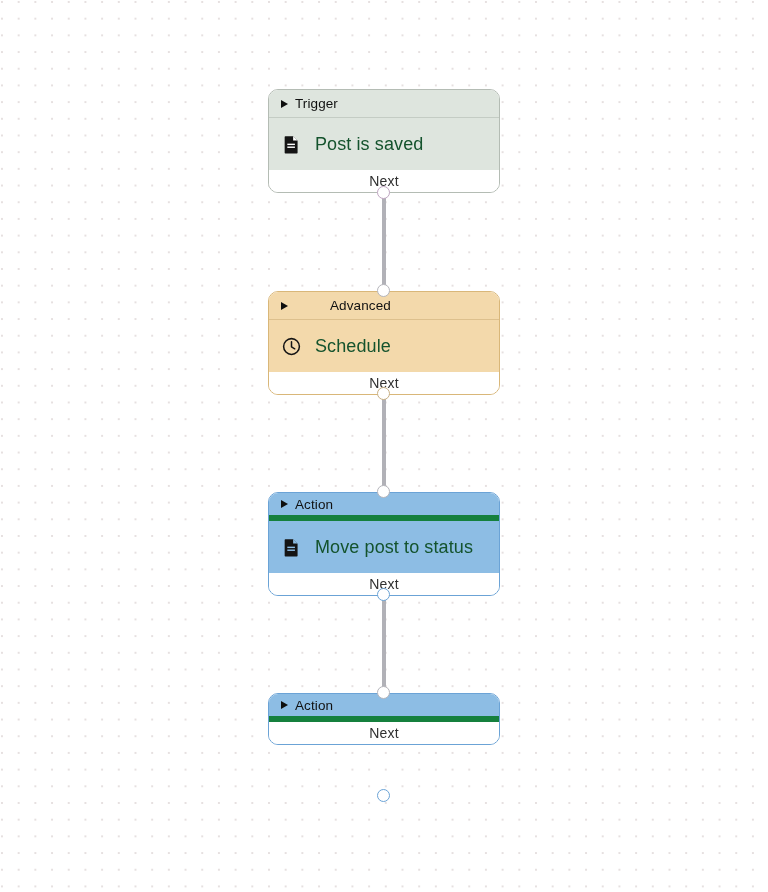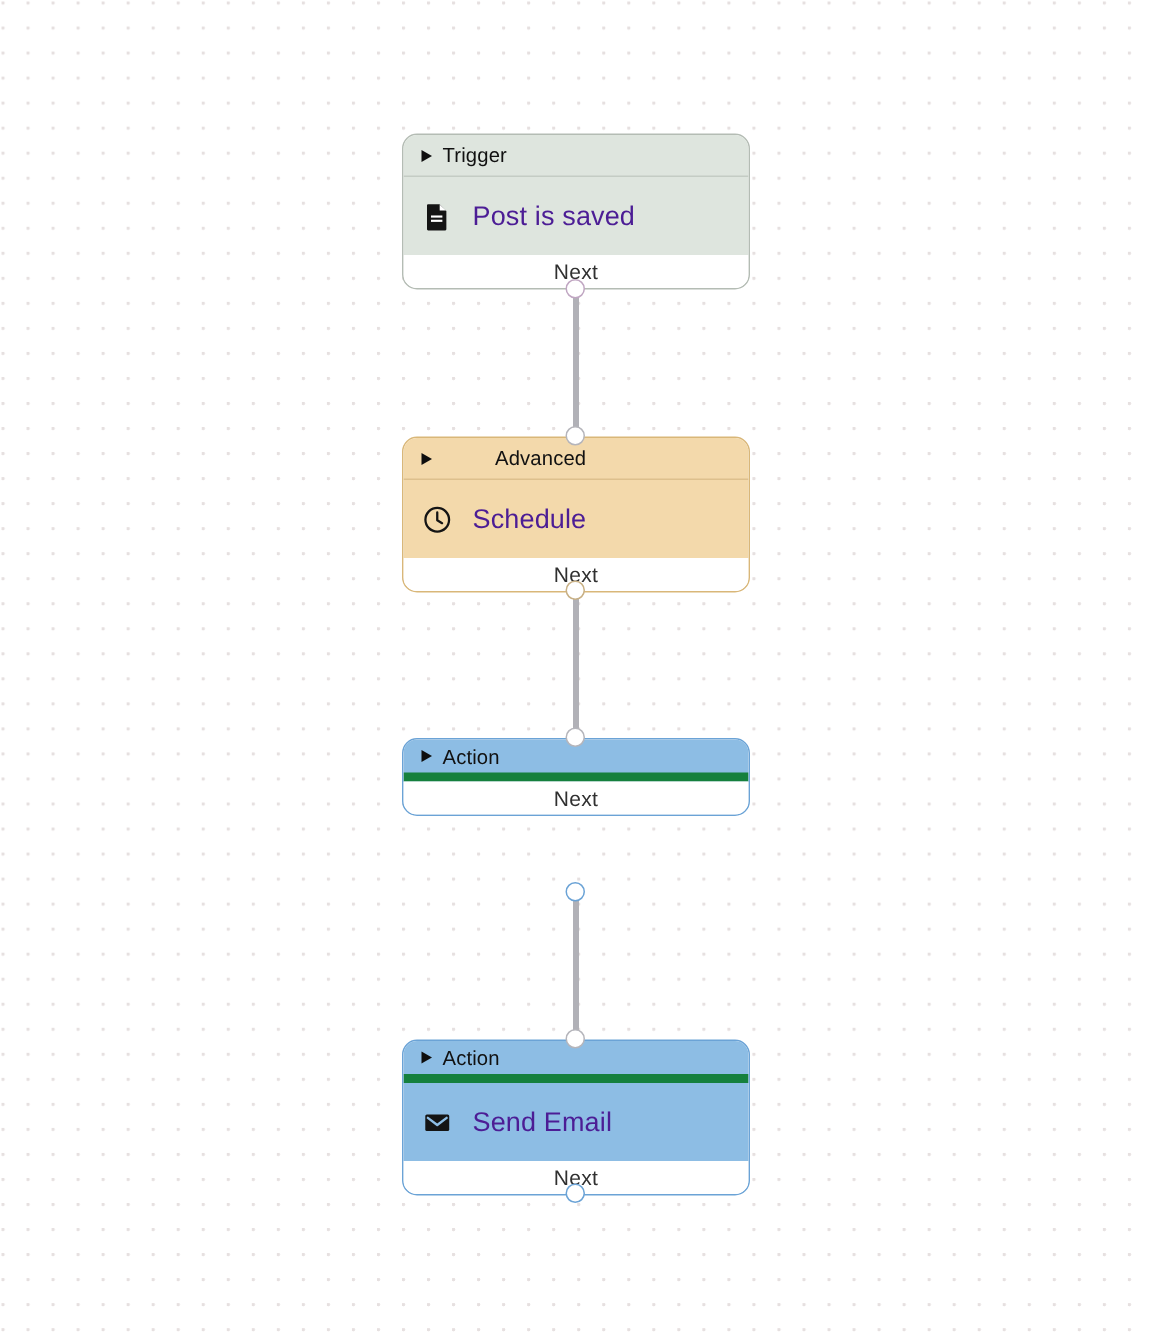--- a/index.html
+++ b/index.html
@@ -106,21 +106,21 @@
     width: 20px;
     height: 20px;
     display: flex;
     align-items: center;
     justify-content: center;
   }
   .node-icon svg { display: block; }
 
   .node-title {
     font-size: 18px;
-    color: #4c1d95;
+    color: #14532d;
     white-space: nowrap;
     letter-spacing: 0.1px;
   }
 
   .node-footer {
     height: 22px;
     background-color: #ffffff;
     display: flex;
     align-items: center;
     justify-content: center;
@@ -198,40 +198,42 @@
       </div>
     </div>
     <div class="handle tone-neutral" style="top:284px;"></div>
     <div class="handle tone-advanced" style="top:387px;"></div>
 
     <div class="node tone-action" style="top:492px;">
       <div class="node-header">
         <span class="caret"></span>
         <span class="node-type">Action</span>
       </div>
-      <div class="node-footer">
-        <span class="footer-label">Next</span>
-      </div>
-    </div>
-    <div class="handle tone-neutral" style="top:485px;"></div>
-    <div class="handle tone-action" style="top:588px;"></div>
-
-    <div class="node tone-action" style="top:693px;">
-      <div class="node-header">
-        <span class="caret"></span>
-        <span class="node-type">Action</span>
-      </div>
       <div class="node-body">
         <span class="node-icon">
           <svg width="19" height="19" viewBox="0 0 20 20">
-            <rect x="1.6" y="4.2" width="16.8" height="11.6" rx="1.1" fill="#141414"></rect>
-            <path d="M3.4 6.6 L10 11.6 L16.6 6.6" fill="none" stroke="#8dbde4" stroke-width="1.7" stroke-linecap="round" stroke-linejoin="round"></path>
+            <path d="M3.6 1.2 h8.0 L16.4 6.0 v12.8 a0.8 0.8 0 0 1 -0.8 0.8 H3.6 a0.8 0.8 0 0 1 -0.8 -0.8 V2.0 a0.8 0.8 0 0 1 0.8 -0.8 z" fill="#141414"></path>
+            <path d="M11.7 1.4 v4.3 h4.5 z" fill="#8dbde4"></path>
+            <rect x="5.6" y="9.1" width="8.0" height="1.5" fill="#8dbde4"></rect>
+            <rect x="5.6" y="12.1" width="8.0" height="1.5" fill="#8dbde4"></rect>
           </svg>
         </span>
-        <span class="node-title">Send Email</span>
+        <span class="node-title">Move post to status</span>
+      </div>
+      <div class="node-footer">
+        <span class="footer-label">Next</span>
+      </div>
+    </div>
+    <div class="handle tone-neutral" style="top:485px;"></div>
+    <div class="handle tone-action" style="top:588px;"></div>
+
+    <div class="node tone-action" style="top:693px;">
+      <div class="node-header">
+        <span class="caret"></span>
+        <span class="node-type">Action</span>
       </div>
       <div class="node-footer">
         <span class="footer-label">Next</span>
       </div>
     </div>
     <div class="handle tone-neutral" style="top:686px;"></div>
     <div class="handle tone-action" style="top:789px;"></div>
 
   </div>
 </div>

